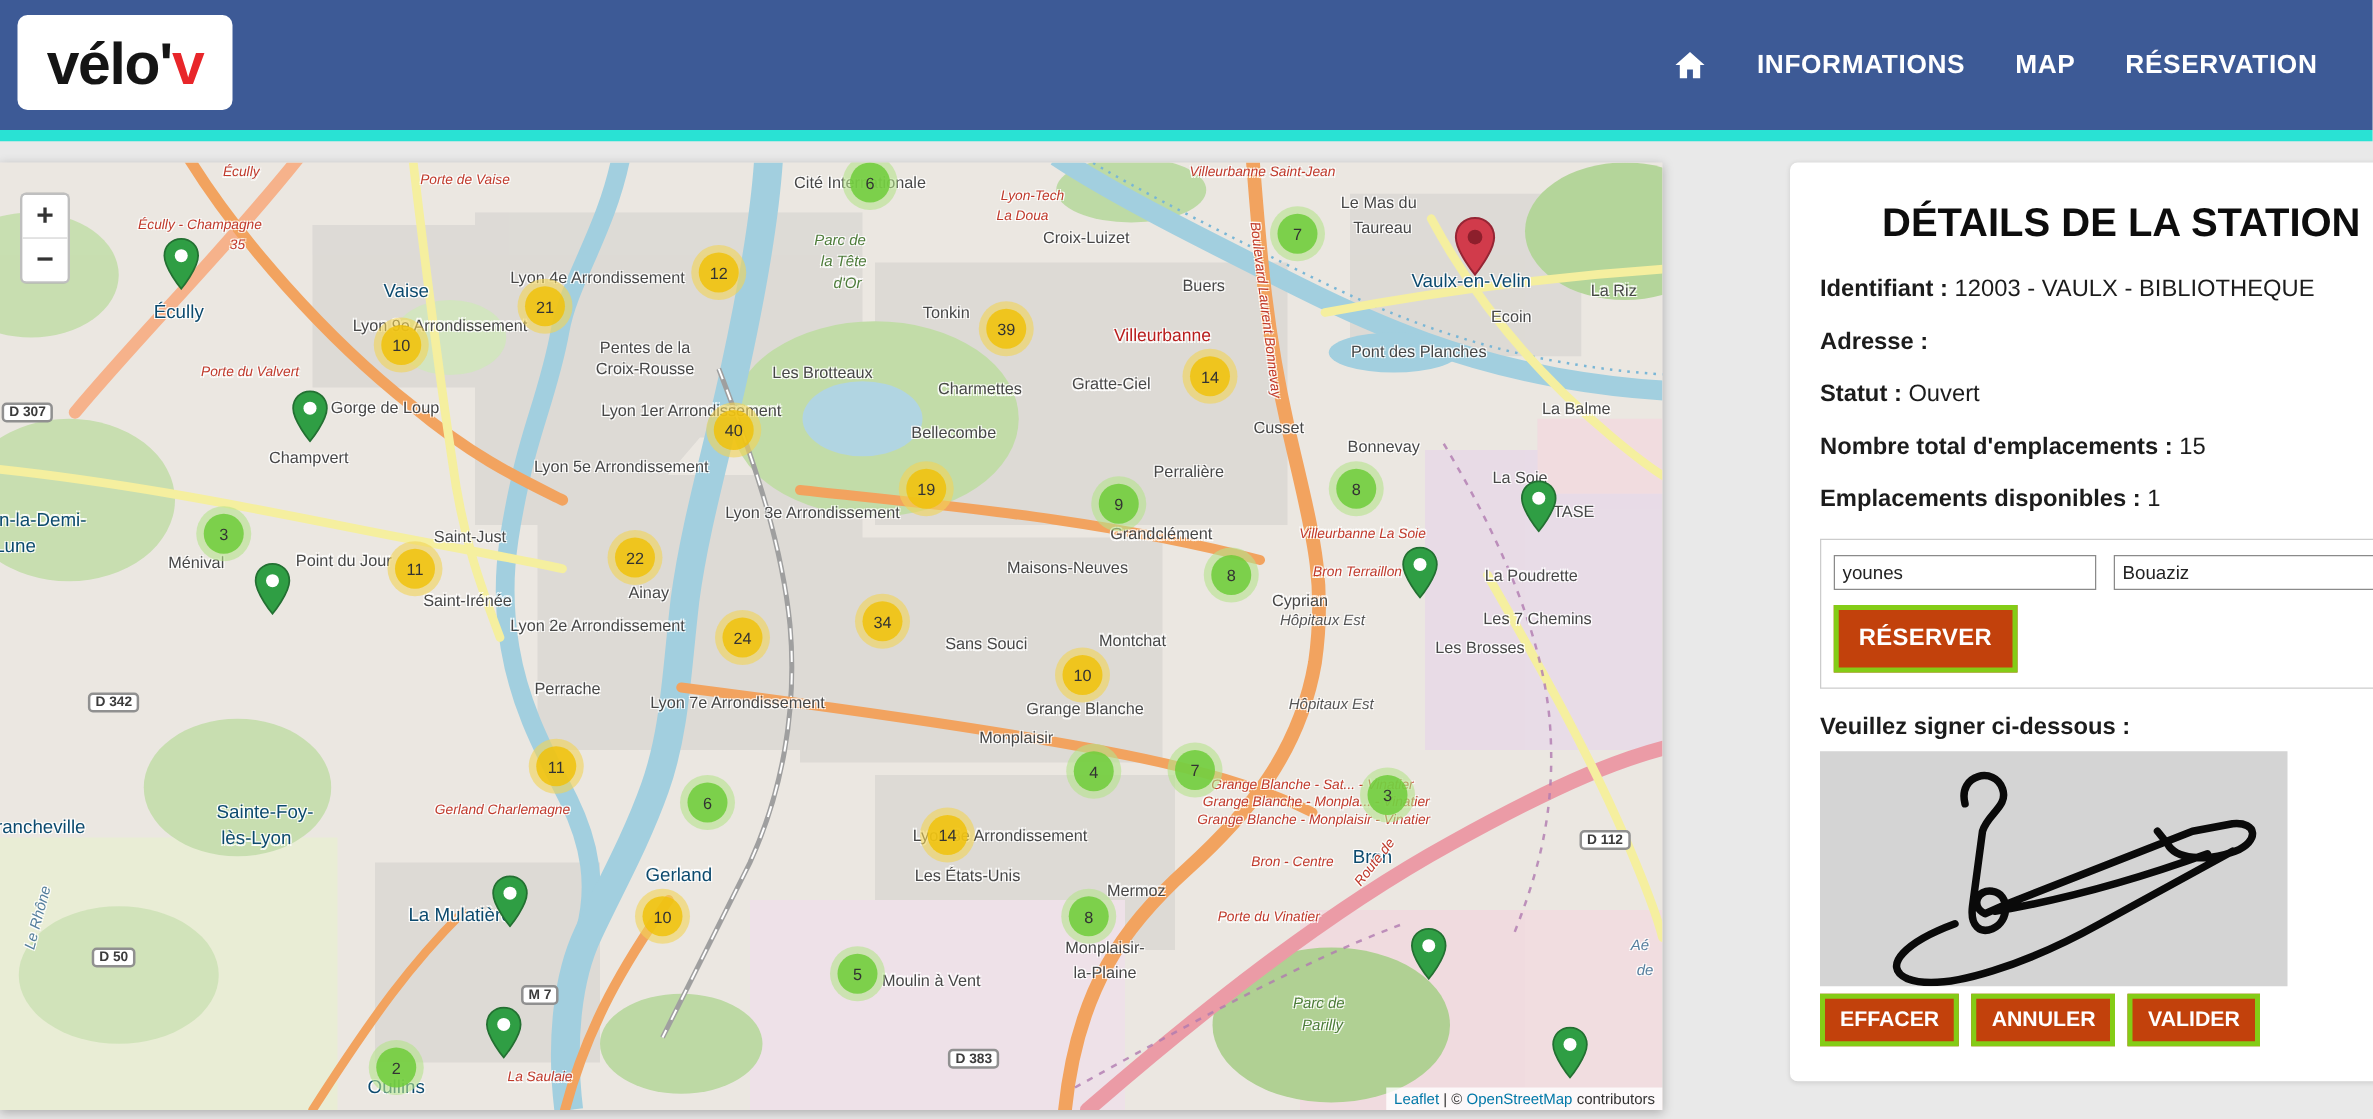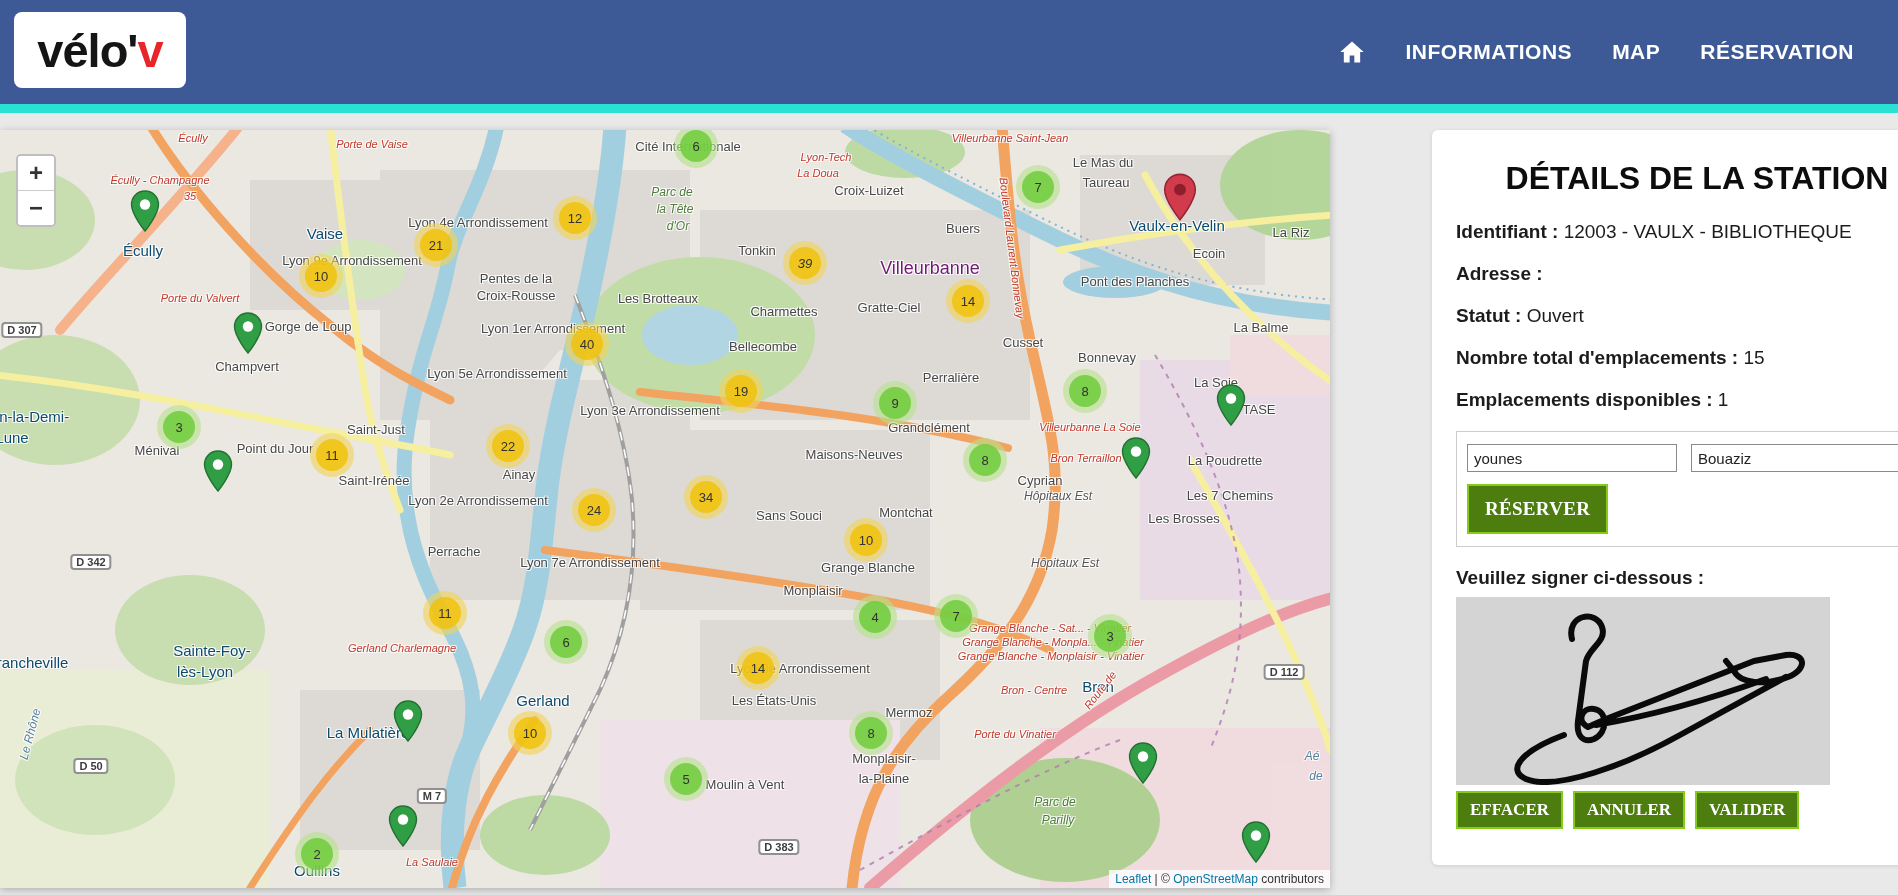--- a/index.html
+++ b/index.html
@@ -14,21 +14,21 @@
   .nav-link{color:#fff;font-size:21px;font-weight:600;letter-spacing:.5px;cursor:pointer;}
   .home-icon{width:28px;height:28px;display:block;cursor:pointer;}
   .teal-bar{position:absolute;left:0;top:104px;width:1898px;height:9px;background:#29e2d4;z-index:20;}
   
   .map{position:absolute;left:0;top:130px;width:1330px;height:758px;overflow:hidden;background:#ebe7e1;
     box-shadow:0 2px 8px rgba(0,0,0,.25);z-index:5;}
   .map svg.base{position:absolute;left:0;top:0;z-index:0;}
   .map-label{position:absolute;transform:translate(-50%,-50%);white-space:nowrap;z-index:2;pointer-events:none;
     text-shadow:-1px -1px 0 rgba(255,255,255,.85),1px -1px 0 rgba(255,255,255,.85),-1px 1px 0 rgba(255,255,255,.85),1px 1px 0 rgba(255,255,255,.85);}
   .lbl-city{font-size:15px;color:#0c4a6e;}
-  .lbl-big{font-size:18px;color:#701a75;}
+  .lbl-big{font-size:14px;color:#b91c1c;}
   .lbl-area{font-size:13px;color:#474747;}
   .lbl-red{font-size:11px;font-style:italic;color:#c0392b;}
   .lbl-park{font-size:12px;font-style:italic;color:#4d7c3a;}
   .lbl-water{font-size:12px;font-style:italic;color:#567f9e;}
   .lbl-itgray{font-size:12px;font-style:italic;color:#555;}
   .shield{position:absolute;transform:translate(-50%,-50%);background:#fff;border:2px solid #909090;border-radius:4px;
     padding:0 4px;font-size:11px;font-weight:bold;color:#3c3c3c;z-index:2;}
   .cluster{position:absolute;transform:translate(-50%,-50%);width:44px;height:44px;border-radius:50%;z-index:3;cursor:pointer;}
   .cluster .in{position:absolute;left:6px;top:6px;width:32px;height:32px;border-radius:50%;
     display:flex;align-items:center;justify-content:center;font-size:13px;color:#333;}
@@ -46,22 +46,22 @@
   
   .panel{position:absolute;left:1432px;top:130px;width:530px;height:735px;background:#fff;border-radius:6px;
     box-shadow:0 1px 4px rgba(0,0,0,.12);z-index:10;padding:0 24px;box-sizing:border-box;}
   .panel h1{text-align:center;font-size:32px;font-weight:bold;color:#0d0d0d;margin:30px 0 24px 0;letter-spacing:0;}
   .detail-row{font-size:19px;color:#1c1c1c;margin:20px 0;}
   .detail-row b{font-weight:bold;}
   .form-box{border:1px solid #ccc;background:#fff;padding:12px 10px;margin-top:10px;}
   .inputs-row{display:flex;gap:14px;}
   .inputs-row input{width:196px;height:24px;font-size:15px;padding:1px 6px;border:1px solid #8a8a8a;
     font-family:"Liberation Sans",sans-serif;color:#222;}
-  .btn{background:#4d7c0f;color:#fff;border:2px solid #84cc16;font-weight:bold;cursor:pointer;
-    font-family:Liberation Serif, serif;}
+  .btn{background:#c2410c;color:#fff;border:4px solid #84cc16;font-weight:bold;cursor:pointer;
+    font-family:Liberation Sans, sans-serif;}
   .btn-big{font-size:19px;padding:12px 16px;margin-top:12px;letter-spacing:.3px;}
   .sig-label{font-size:19px;font-weight:bold;color:#1c1c1c;margin:20px 0 8px 0;}
   .sig-canvas{width:374px;height:188px;background:#d4d4d4;cursor:crosshair;}
   .sig-buttons{display:flex;gap:10px;margin-top:6px;}
   .btn-small{font-size:17px;padding:7px 12px;}
 </style>
 </head>
 <body>
 
 <div class="navbar">
@@ -247,21 +247,21 @@
       </div>
       <div class="cluster c-yellow" style="left: 436px; top: 115px;">
         <div class="in">21</div>
       </div>
       <div class="cluster c-yellow" style="left: 321px; top: 146px;">
         <div class="in">10</div>
       </div>
       <div class="cluster c-yellow" style="left: 587px; top: 214px;">
         <div class="in">40</div>
       </div>
-      <div class="cluster c-yellow" style="left: 805px; top: 133px; font-style: italic;">
+      <div class="cluster c-yellow" style="left: 805px; top: 133px;">
         <div class="in">39</div>
       </div>
       <div class="cluster c-yellow" style="left: 741px; top: 261px;">
         <div class="in">19</div>
       </div>
       <div class="cluster c-yellow" style="left: 508px; top: 316px;">
         <div class="in">22</div>
       </div>
       <div class="cluster c-yellow" style="left: 594px; top: 380px;">
         <div class="in">24</div>

